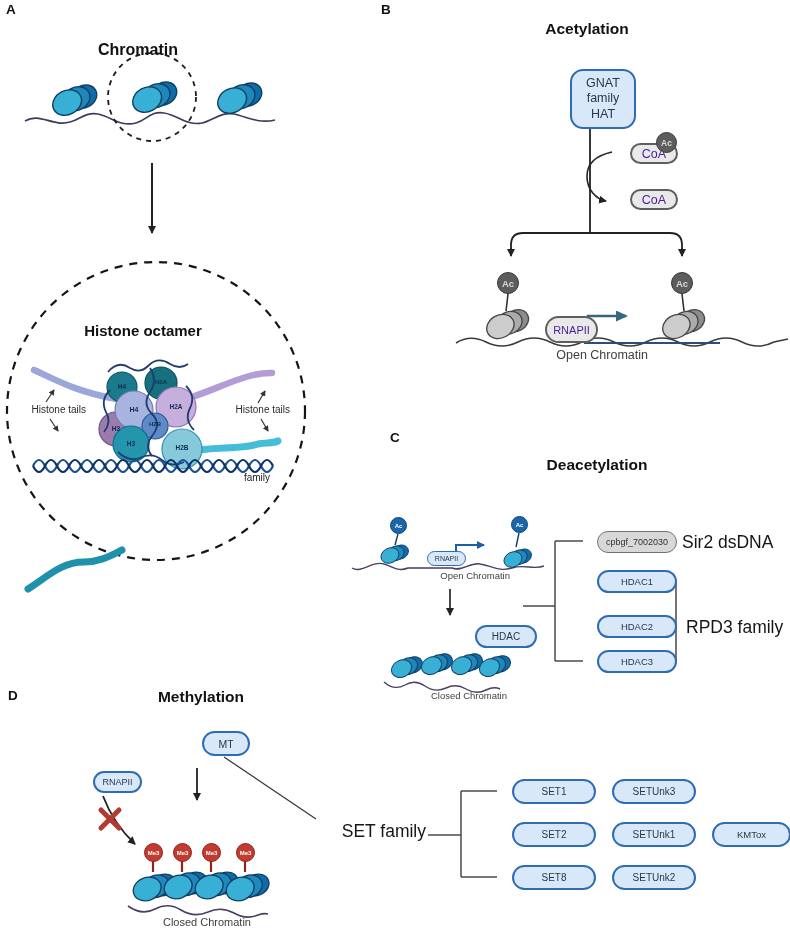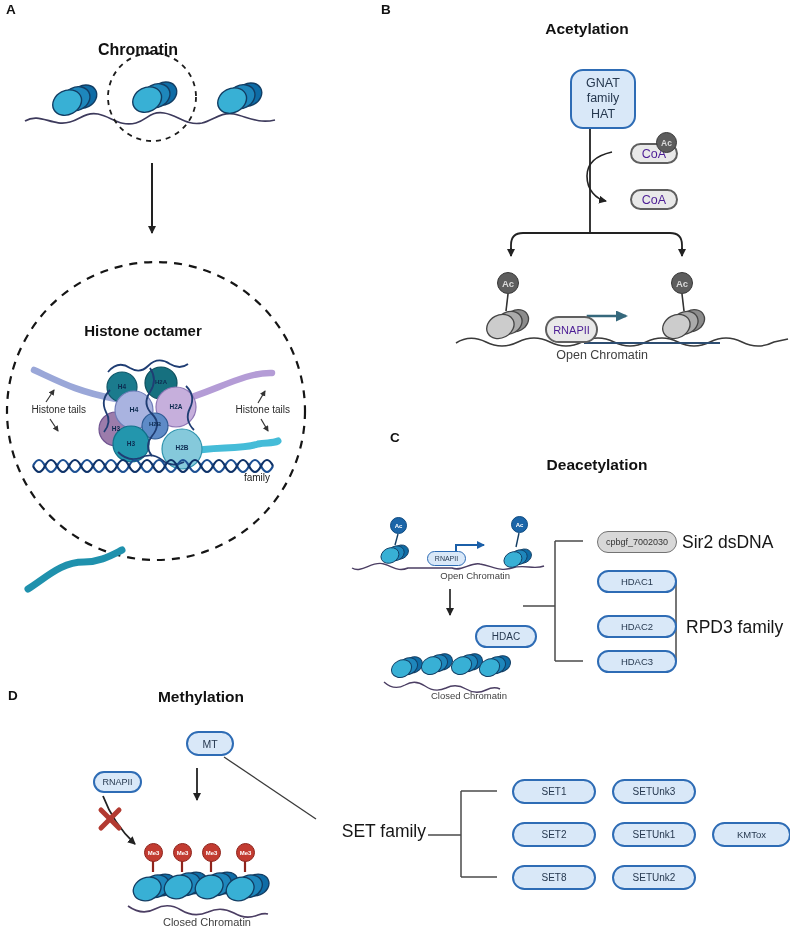--- a/index.html
+++ b/index.html
@@ -205,21 +205,21 @@
   <div class="lbl" style="left:395px;top:690px;width:112px;font-size:9.5px;">Closed Chromatin</div>
   <div class="pill mem" style="left:583px;top:531px;width:80px;height:22px;font-size:9px;">cpbgf_7002030</div>
   <div class="fam" style="left:682px;top:531px;width:106px;height:22px;line-height:22px;">Sir2 dsDNA</div>
   <div class="pill" style="left:583px;top:570px;width:80px;height:23px;font-size:9.5px;">HDAC1</div>
   <div class="pill" style="left:583px;top:615px;width:80px;height:23px;font-size:9.5px;">HDAC2</div>
   <div class="pill" style="left:583px;top:650px;width:80px;height:23px;font-size:9.5px;">HDAC3</div>
   <div class="fam" style="left:686px;top:616px;width:104px;height:22px;line-height:22px;">RPD3 family</div>
 
   <div class="ltr" style="left:8px;top:688px;">D</div>
   <div class="ttl" style="left:140px;top:688px;width:122px;">Methylation</div>
-  <div class="pill" style="left:172px;top:731px;width:48px;height:25px;font-size:10.5px;border-width:2.5px;">MT</div>
+  <div class="pill" style="left:188px;top:731px;width:48px;height:25px;font-size:10.5px;border-width:2.5px;">MT</div>
   <div class="pill" style="left:79px;top:771px;width:49px;height:22px;font-size:9px;">RNAPII</div>
   <div class="badge me3" style="left:144px;top:843px;width:19px;height:19px;font-size:6px;">Me3</div>
   <div class="badge me3" style="left:173px;top:843px;width:19px;height:19px;font-size:6px;">Me3</div>
   <div class="badge me3" style="left:202px;top:843px;width:19px;height:19px;font-size:6px;">Me3</div>
   <div class="badge me3" style="left:236px;top:843px;width:19px;height:19px;font-size:6px;">Me3</div>
   <div class="lbl" style="left:137px;top:916px;width:114px;font-size:11px;">Closed Chromatin</div>
   <div class="fam" style="left:322px;top:821px;width:104px;text-align:right;">SET family</div>
   <div class="pill" style="left:498px;top:779px;width:84px;height:25px;font-size:10px;">SET1</div>
   <div class="pill" style="left:598px;top:779px;width:84px;height:25px;font-size:10px;">SETUnk3</div>
   <div class="pill" style="left:498px;top:822px;width:84px;height:25px;font-size:10px;text-align:right;">SET2</div>

